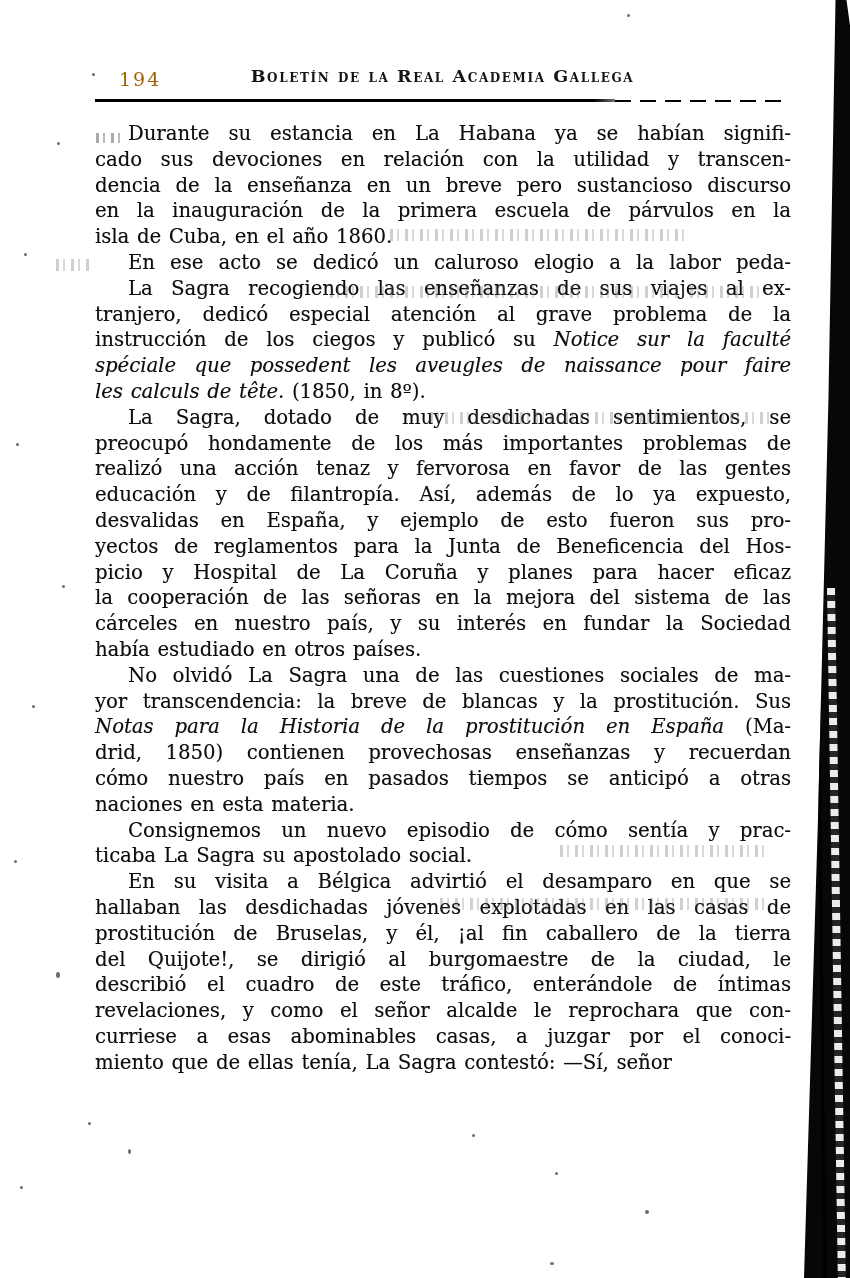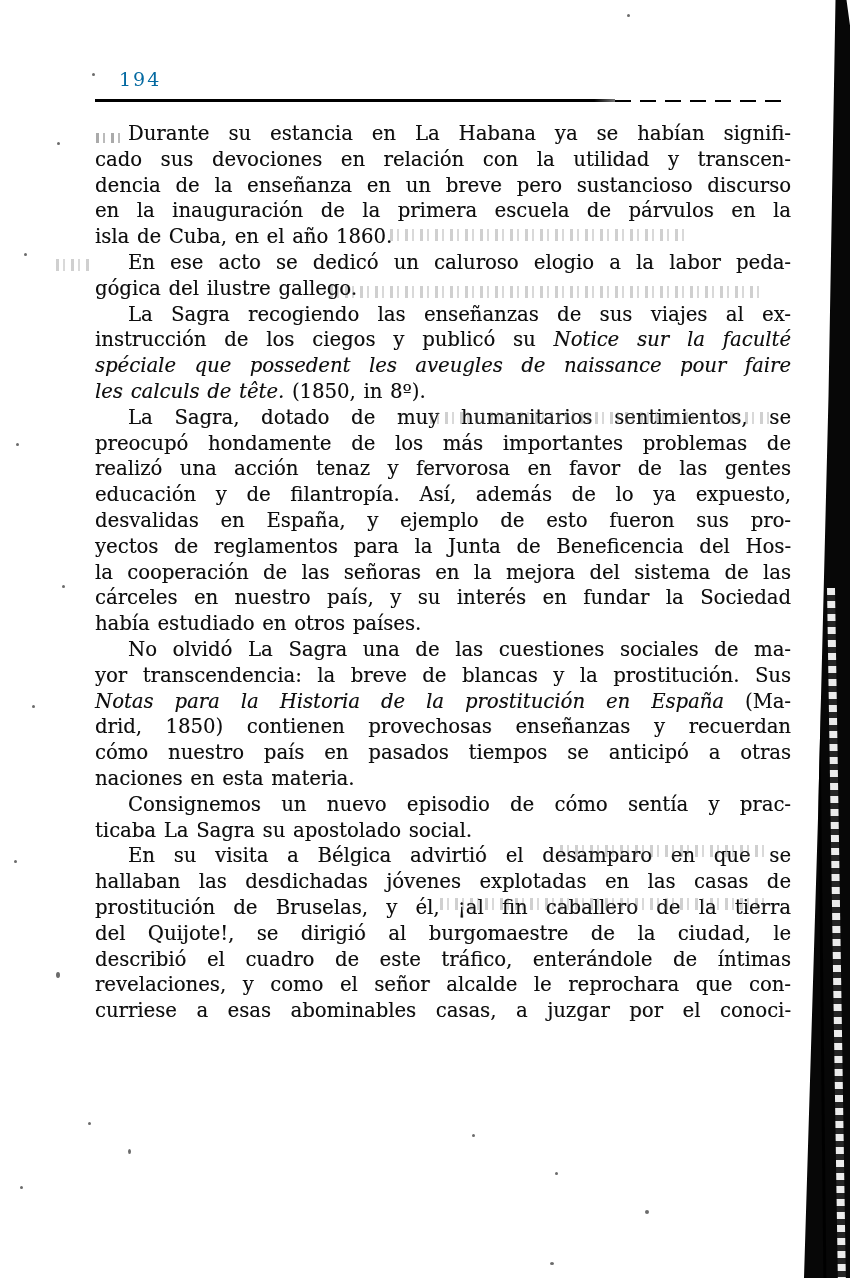--- a/index.html
+++ b/index.html
@@ -8,21 +8,21 @@
     width:850px;height:1278px;
     background:#ffffff;
     overflow:hidden;
     font-family:"DejaVu Serif", serif;
     color:#0d0d0d;
   }
   
   .header{position:absolute;left:95px;top:66px;width:695px;height:26px;}
   .pagenum{
     position:absolute;left:24px;top:2px;
-    font-size:19px;letter-spacing:2px;color:#0369a1;
+    font-size:19px;letter-spacing:2px;color:#a16207;
   }
   .runhead{
     position:absolute;left:0;right:0;top:0;
     text-align:center;
     font-variant:small-caps;
     font-weight:700;
     font-size:17.5px;
     letter-spacing:1.6px;
     color:#141414;
     white-space:nowrap;
@@ -78,49 +78,51 @@
   }
   .smudge.dark{opacity:.5;}
 </style>
 </head>
 <body>
 
 <div class="page">
 
   <div class="header">
     <span class="pagenum">194</span>
+    <span class="runhead">Boletín de la Real Academia Gallega</span>
   </div>
   <div class="rule-solid"></div>
   <div class="rule-dash"></div>
 
   <div class="textblock" id="textblock">
       <div class="para">
         <div class="pline pfirst"><span>Durante su estancia en La Habana ya se habían signifi-</span></div>
         <div class="pline"><span>cado sus devociones en relación con la utilidad y transcen-</span></div>
         <div class="pline"><span>dencia de la enseñanza en un breve pero sustancioso discurso</span></div>
         <div class="pline"><span>en la inauguración de la primera escuela de párvulos en la</span></div>
         <div class="pline plast"><span>isla de Cuba, en el año 1860.</span></div>
       </div>
       <div class="para">
         <div class="pline pfirst"><span>En ese acto se dedicó un caluroso elogio a la labor peda-</span></div>
-        <div class="pline plast"><span>gógica del ilustre gallego.</span></div>
       </div>
       <div class="para">
         <div class="pline pfirst"><span>La Sagra recogiendo las enseñanzas de sus viajes al ex-</span></div>
+        <div class="pline"><span>tranjero, dedicó especial atención al grave problema de la</span></div>
         <div class="pline"><span>instrucción de los ciegos y publicó su </span><i>Notice sur la faculté</i></div>
         <div class="pline"><i>spéciale que possedent les aveugles de naissance pour faire</i></div>
         <div class="pline plast"><i>les calculs de tête.</i><span> (1850, in 8º).</span></div>
       </div>
       <div class="para">
-        <div class="pline pfirst"><span>La Sagra, dotado de muy humanitarios sentimientos, se</span></div>
+        <div class="pline pfirst"><span>La Sagra, dotado de muy desdichadas sentimientos, se</span></div>
         <div class="pline"><span>preocupó hondamente de los más importantes problemas de</span></div>
         <div class="pline"><span>realizó una acción tenaz y fervorosa en favor de las gentes</span></div>
         <div class="pline"><span>educación y de filantropía. Así, además de lo ya expuesto,</span></div>
         <div class="pline"><span>desvalidas en España, y ejemplo de esto fueron sus pro-</span></div>
         <div class="pline"><span>yectos de reglamentos para la Junta de Beneficencia del Hos-</span></div>
+        <div class="pline"><span>picio y Hospital de La Coruña y planes para hacer eficaz</span></div>
         <div class="pline"><span>la cooperación de las señoras en la mejora del sistema de las</span></div>
         <div class="pline"><span>cárceles en nuestro país, y su interés en fundar la Sociedad</span></div>
         <div class="pline plast"><span>había estudiado en otros países.</span></div>
       </div>
       <div class="para">
         <div class="pline pfirst"><span>No olvidó La Sagra una de las cuestiones sociales de ma-</span></div>
         <div class="pline"><span>yor transcendencia: la breve de blancas y la prostitución. Sus</span></div>
         <div class="pline"><i>Notas para la Historia de la prostitución en España</i><span> (Ma-</span></div>
         <div class="pline"><span>drid, 1850) contienen provechosas enseñanzas y recuerdan</span></div>
         <div class="pline"><span>cómo nuestro país en pasados tiempos se anticipó a otras</span></div>
@@ -131,20 +133,21 @@
         <div class="pline plast"><span>ticaba La Sagra su apostolado social.</span></div>
       </div>
       <div class="para">
         <div class="pline pfirst"><span>En su visita a Bélgica advirtió el desamparo en que se</span></div>
         <div class="pline"><span>hallaban las desdichadas jóvenes explotadas en las casas de</span></div>
         <div class="pline"><span>prostitución de Bruselas, y él, ¡al fin caballero de la tierra</span></div>
         <div class="pline"><span>del Quijote!, se dirigió al burgomaestre de la ciudad, le</span></div>
         <div class="pline"><span>describió el cuadro de este tráfico, enterándole de íntimas</span></div>
         <div class="pline"><span>revelaciones, y como el señor alcalde le reprochara que con-</span></div>
         <div class="pline"><span>curriese a esas abominables casas, a juzgar por el conoci-</span></div>
+        <div class="pline plast"><span>miento que de ellas tenía, La Sagra contestó: —Sí, señor</span></div>
       </div>
     </div>
 
   <div class="smudge dark" style="left:96px;top:133px;width:26px;height:10px;"></div>
   <div class="smudge" style="left:390px;top:229px;width:300px;"></div>
   <div class="smudge" style="left:56px;top:259px;width:34px;"></div>
   <div class="smudge" style="left:330px;top:286px;width:430px;"></div>
   <div class="smudge" style="left:430px;top:412px;width:340px;"></div>
   <div class="smudge" style="left:560px;top:845px;width:210px;"></div>
   <div class="smudge" style="left:440px;top:898px;width:330px;"></div>

